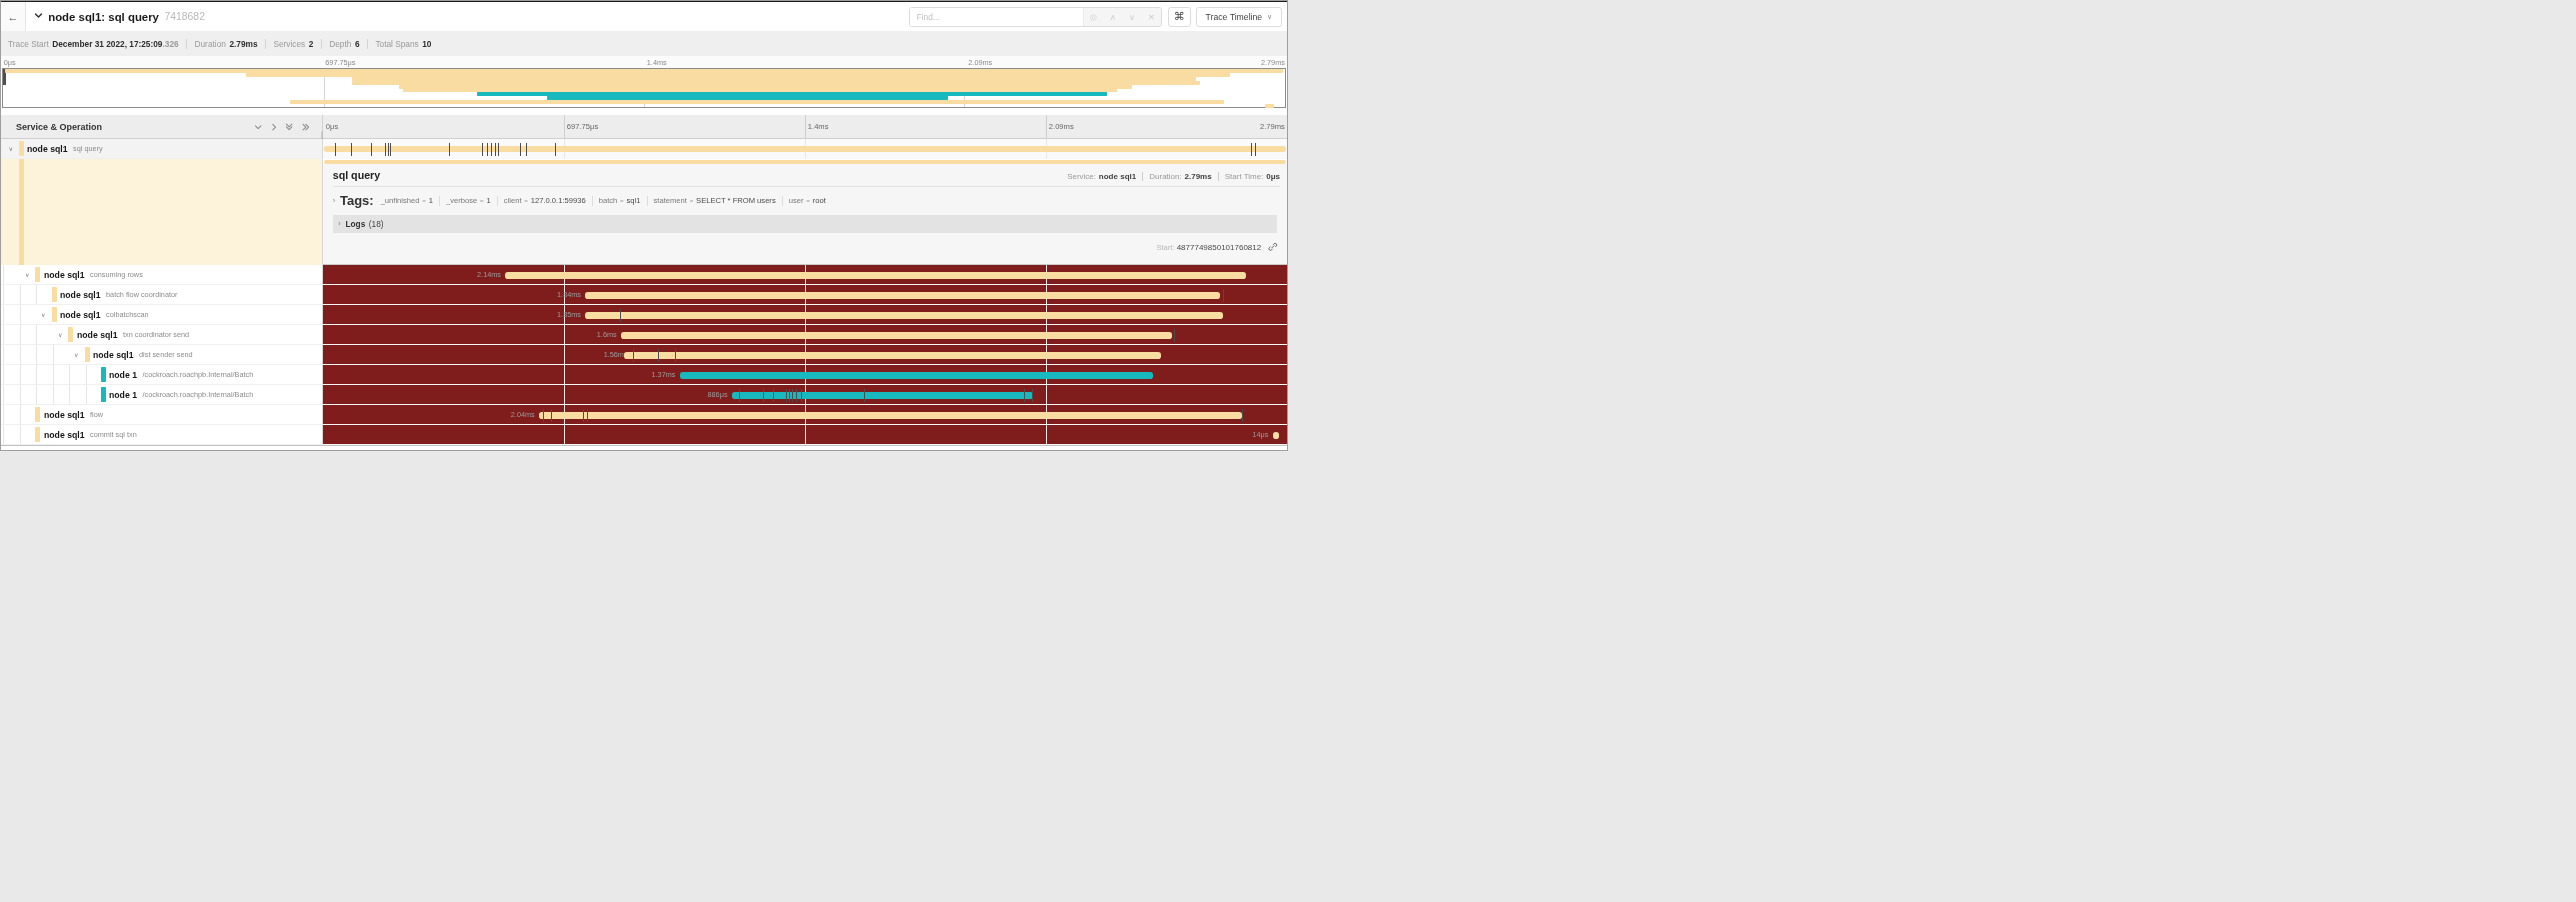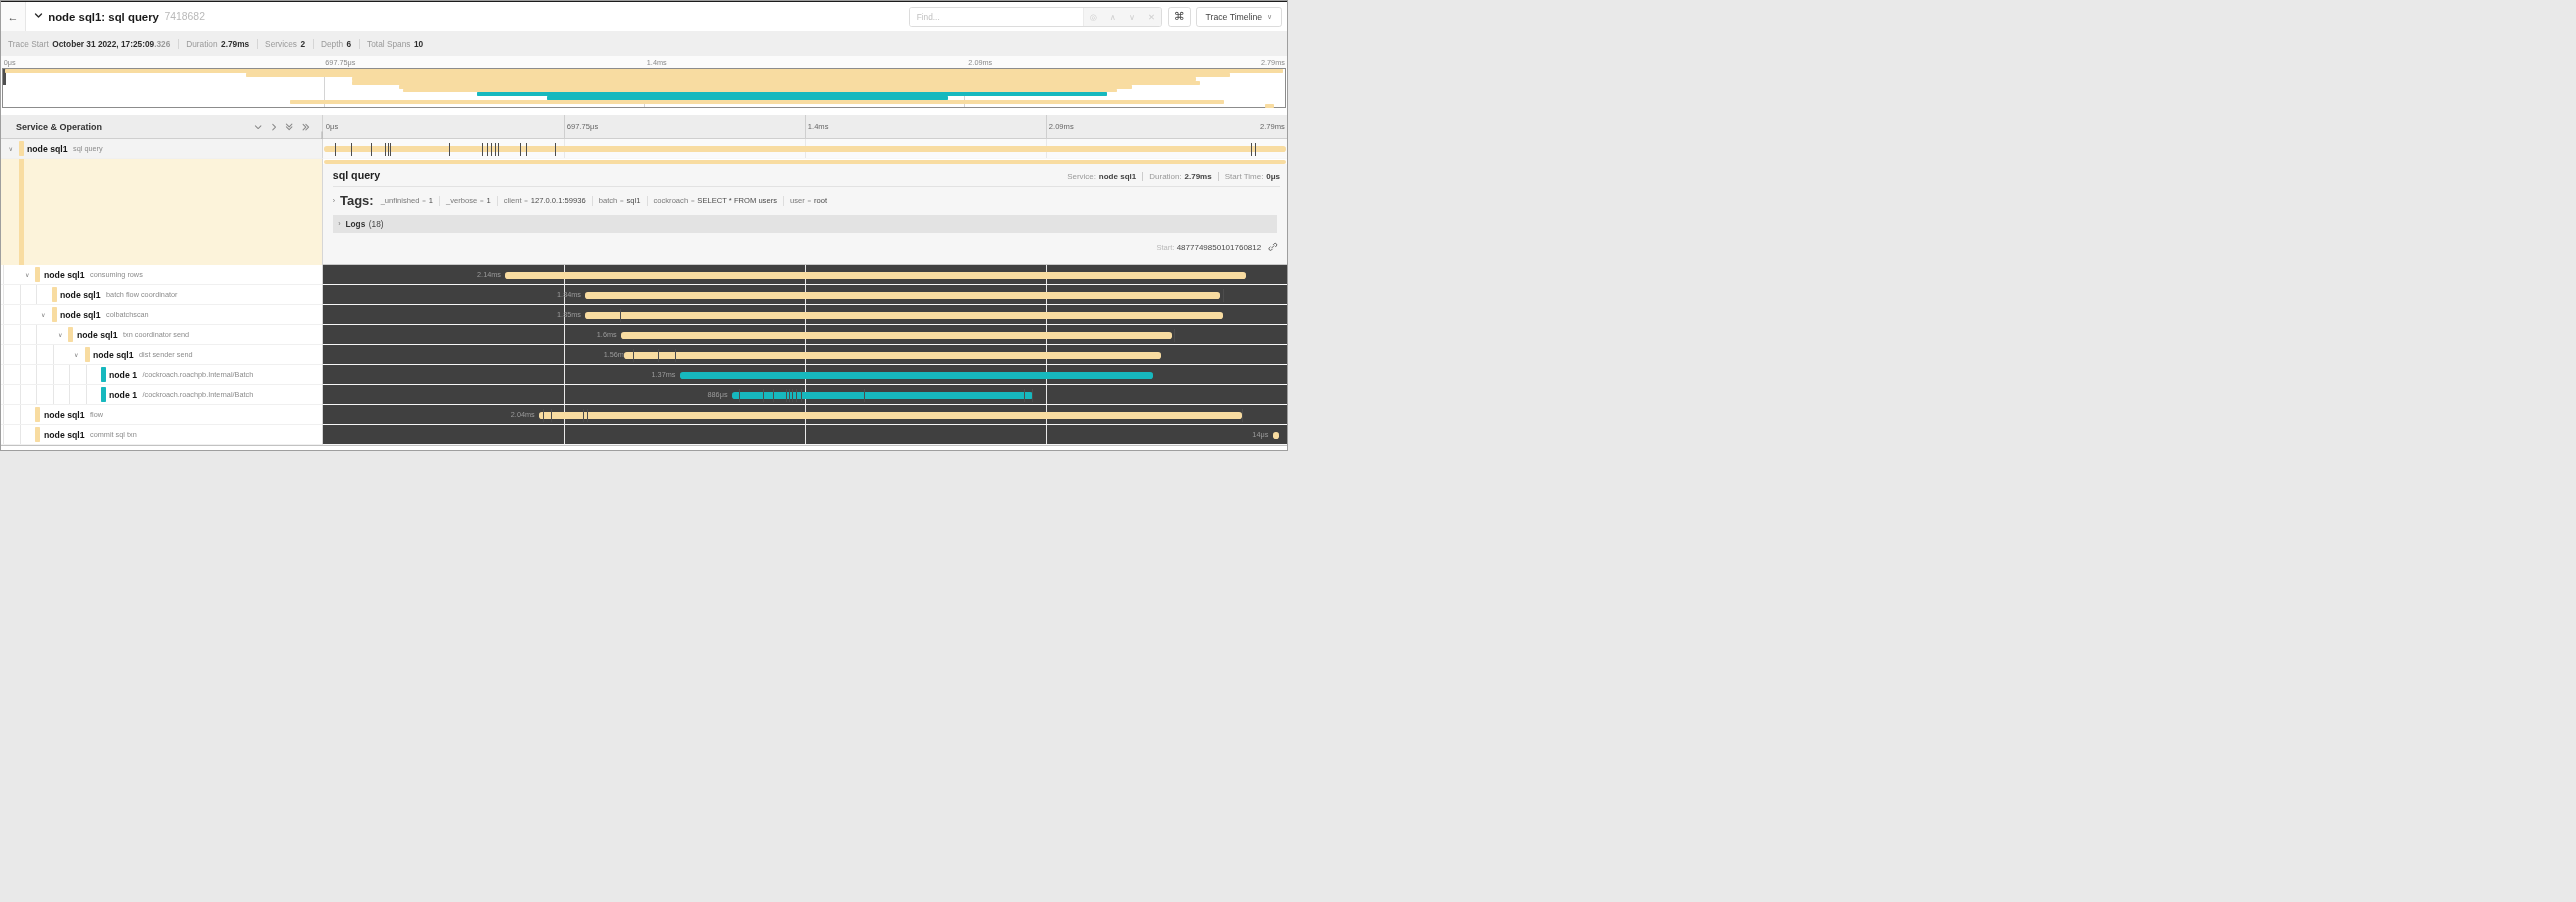--- a/index.html
+++ b/index.html
@@ -39,21 +39,21 @@
   
   #col-headers{display:flex;height:24px;}
   #col-left{width:322px;background:#ededed;border-bottom:0.7px solid #cfcfcf;border-right:0.7px solid #d2d2d2;display:flex;align-items:center;position:relative;}
   #col-left-title{font-size:9px;font-weight:bold;color:#333;padding-left:15px;flex:1;}
   #col-left-icons{display:flex;gap:7.6px;margin-right:11px;align-items:center;}
   #grab-handle{position:absolute;right:-2.8px;bottom:0.7px;color:#aaa;font-size:6.2px;letter-spacing:0.7px;z-index:5;}
   #col-right{flex:1;background:#ededed;border-bottom:0.7px solid #cfcfcf;position:relative;font-size:7.6px;color:#666;}
   #col-right span{position:absolute;top:7px;}
   .hdr-grid{position:absolute;top:0;bottom:0;width:0.7px;background:#cfcfcf;}
   
-  #rows{position:relative;background:#404040;}
+  #rows{position:relative;background:#7f1d1d;}
   .trow{display:flex;height:20px;}
   .tleft{width:322px;border-right:0.7px solid #d6d6d6;border-bottom:0.7px solid #f0f0f0;position:relative;background:#fff;}
   .tright{flex:1;position:relative;border-bottom:0.7px solid #f7f7f7;}
   .trow.sel .tleft{background:#f3f3f3;}
   .trow.sel .tright{background:#fafafa;}
   .guide{position:absolute;top:0;bottom:0;width:0.7px;background:#e6e6e6;}
   .tree-chevron{position:absolute;top:5.5px;font-size:6.2px;color:#7f7f7f;}
   .svc-bar{position:absolute;top:2.1px;bottom:2.1px;width:4.5px;border-radius:0.7px;}
   .svc-text{position:absolute;top:0;bottom:0;display:flex;align-items:center;white-space:nowrap;}
   .svc-name{font-size:8.7px;font-weight:bold;color:#161616;}
@@ -129,21 +129,21 @@
         </div>
       <div id="view-btn">
         <span>Trace Timeline</span>
         <span class="vb-caret">∨</span>
       </div>
     </div>
   </div>
 
   <div id="infobar">
       <span class="info-label">Trace Start</span>
-      <span class="info-value">October 31 2022, 17:25:09</span>
+      <span class="info-value">December 31 2022, 17:25:09</span>
       <span class="info-suffix">.326</span>
       <span class="info-sep"></span>
       <span class="info-label">Duration</span>
       <span class="info-value">2.79ms</span>
       <span class="info-sep"></span>
       <span class="info-label">Services</span>
       <span class="info-value">2</span>
       <span class="info-sep"></span>
       <span class="info-label">Depth</span>
       <span class="info-value">6</span>
@@ -297,21 +297,21 @@
                 <span class="tag-val">127.0.0.1:59936</span>
               </span>
               <span class="tag-sep"></span>
               <span class="tag-item">
                 <span class="tag-key">batch</span>
                 <span class="tag-eq">=</span>
                 <span class="tag-val">sql1</span>
               </span>
               <span class="tag-sep"></span>
               <span class="tag-item">
-                <span class="tag-key">cockroach</span>
+                <span class="tag-key">statement</span>
                 <span class="tag-eq">=</span>
                 <span class="tag-val">SELECT * FROM users</span>
               </span>
               <span class="tag-sep"></span>
               <span class="tag-item">
                 <span class="tag-key">user</span>
                 <span class="tag-eq">=</span>
                 <span class="tag-val">root</span>
               </span>
             </span>

